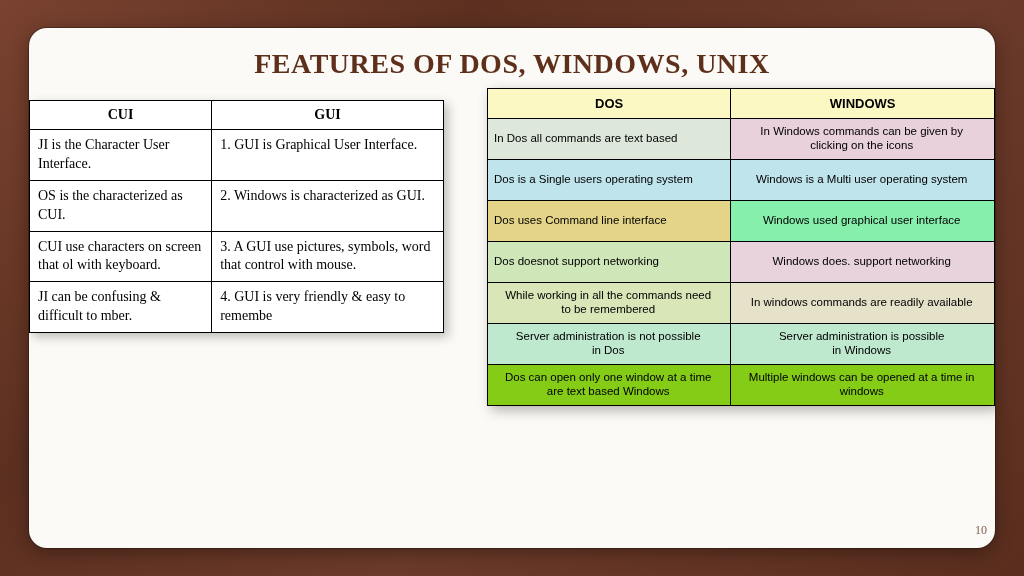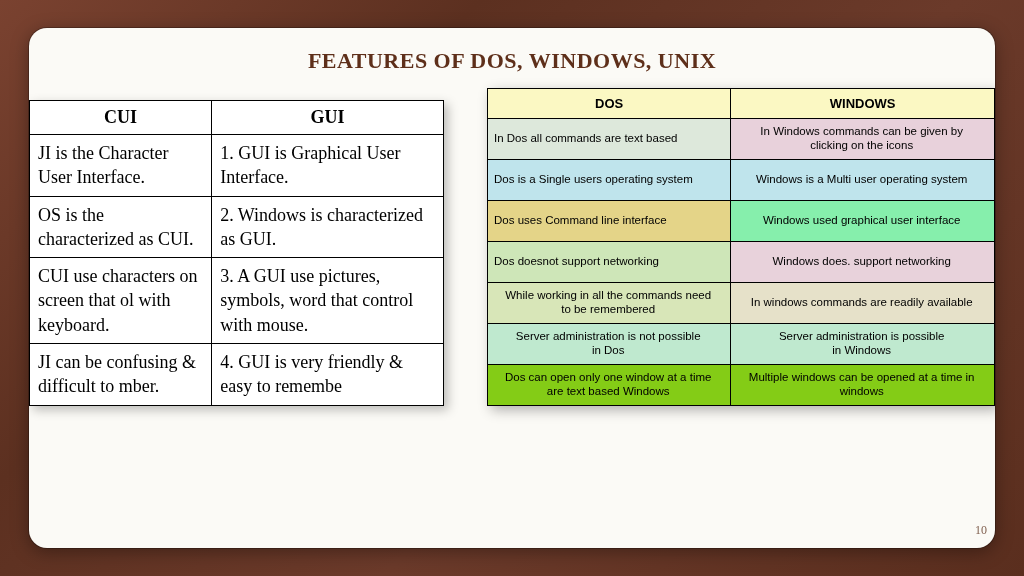--- a/index.html
+++ b/index.html
@@ -15,39 +15,39 @@
     width: 966px; height: 520px;
     background: #fbfaf6;
     border-radius: 18px;
     box-shadow: 0 0 0 1px rgba(0,0,0,.25), 0 4px 18px rgba(0,0,0,.35);
     overflow: hidden;
   }
   .title {
     text-align: center;
     color: #5e2f1a;
     font-weight: 700;
-    font-size: 22px;
+    font-size: 28px;
     letter-spacing: .5px;
     padding: 20px 0 8px;
     font-family: "Palatino Linotype", Palatino, Georgia, serif;
   }
   .page-num {
     position: absolute; right: 8px; bottom: 10px;
     font-size: 12px; color: #806050;
   }
 
   
   .left-wrap {
     position: absolute; left: 0; top: 72px;
     width: 415px;
   }
   table.cui-gui {
     width: 100%; border-collapse: collapse;
     font-family: "Times New Roman", Times, serif;
-    font-size: 18px; color: #000;
+    font-size: 14px; color: #000;
     background: #fff;
     box-shadow: 4px 4px 10px rgba(0,0,0,.25);
   }
   table.cui-gui th, table.cui-gui td {
     border: 1px solid #000;
     padding: 6px 8px;
     vertical-align: top;
   }
   table.cui-gui th { text-align: center; font-weight: 700; }
   table.cui-gui td { line-height: 1.35; }

